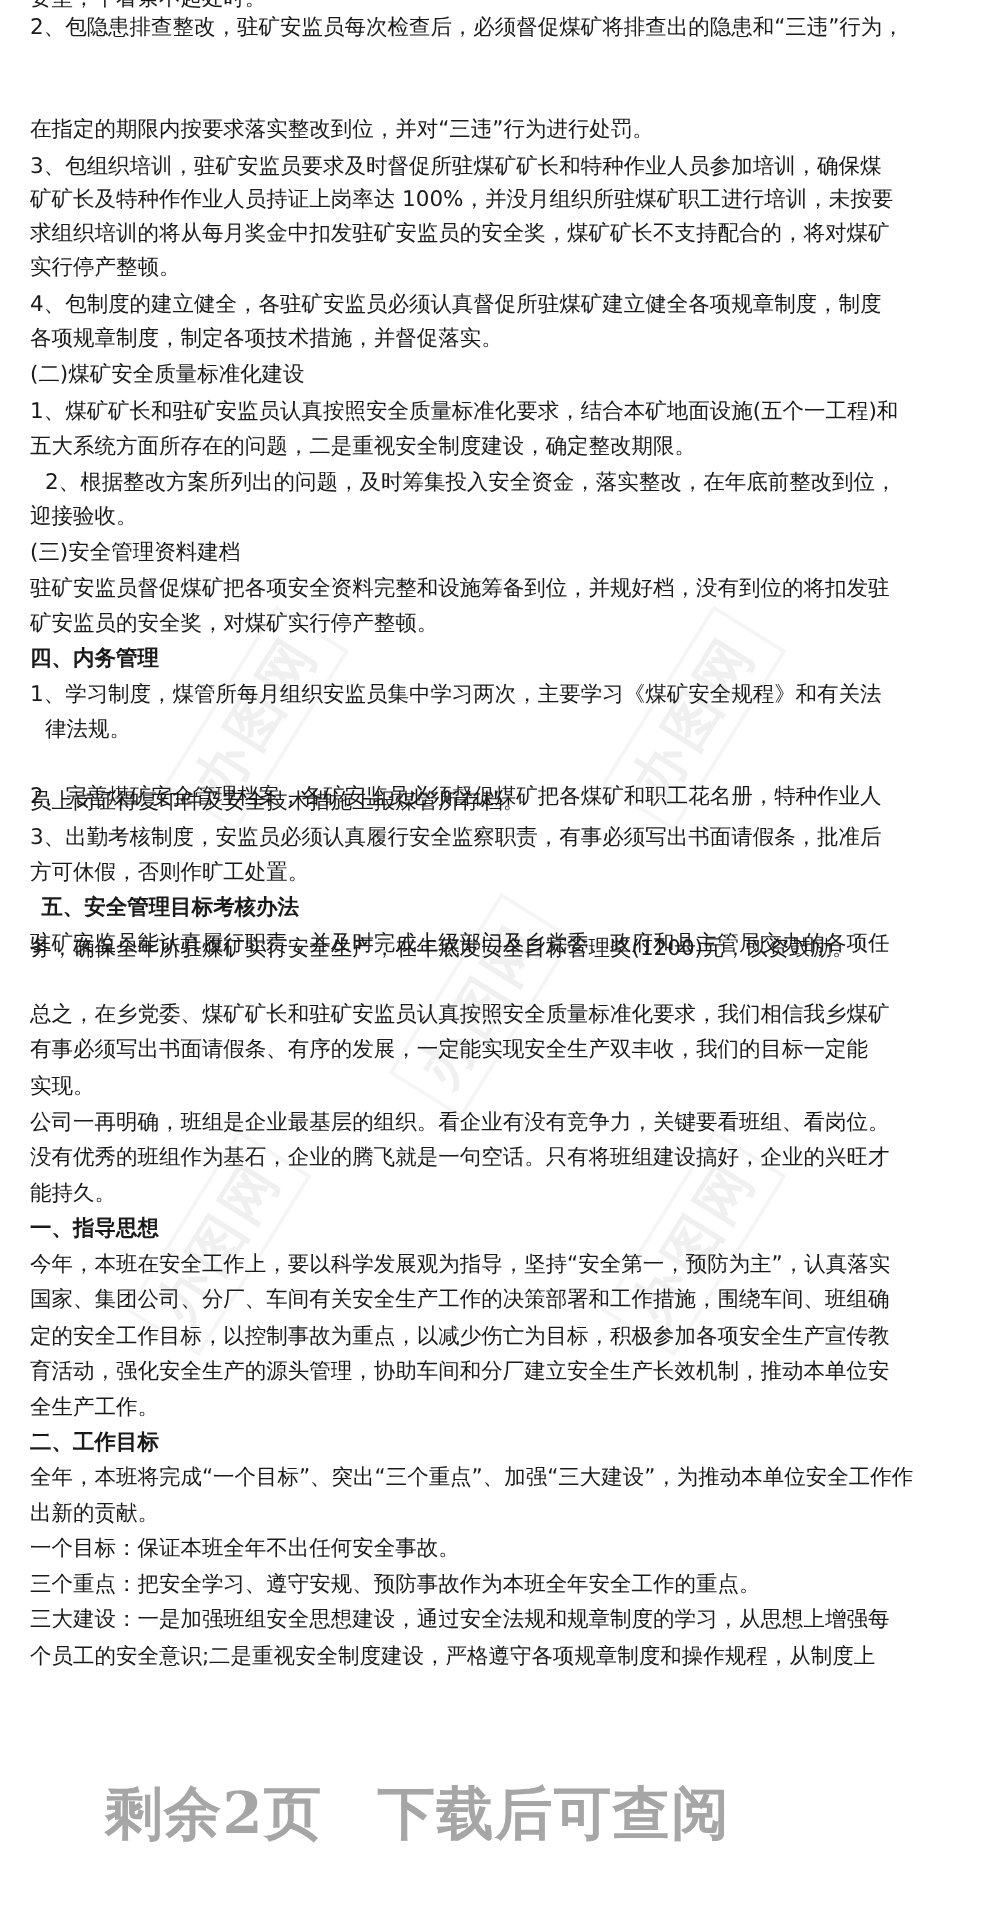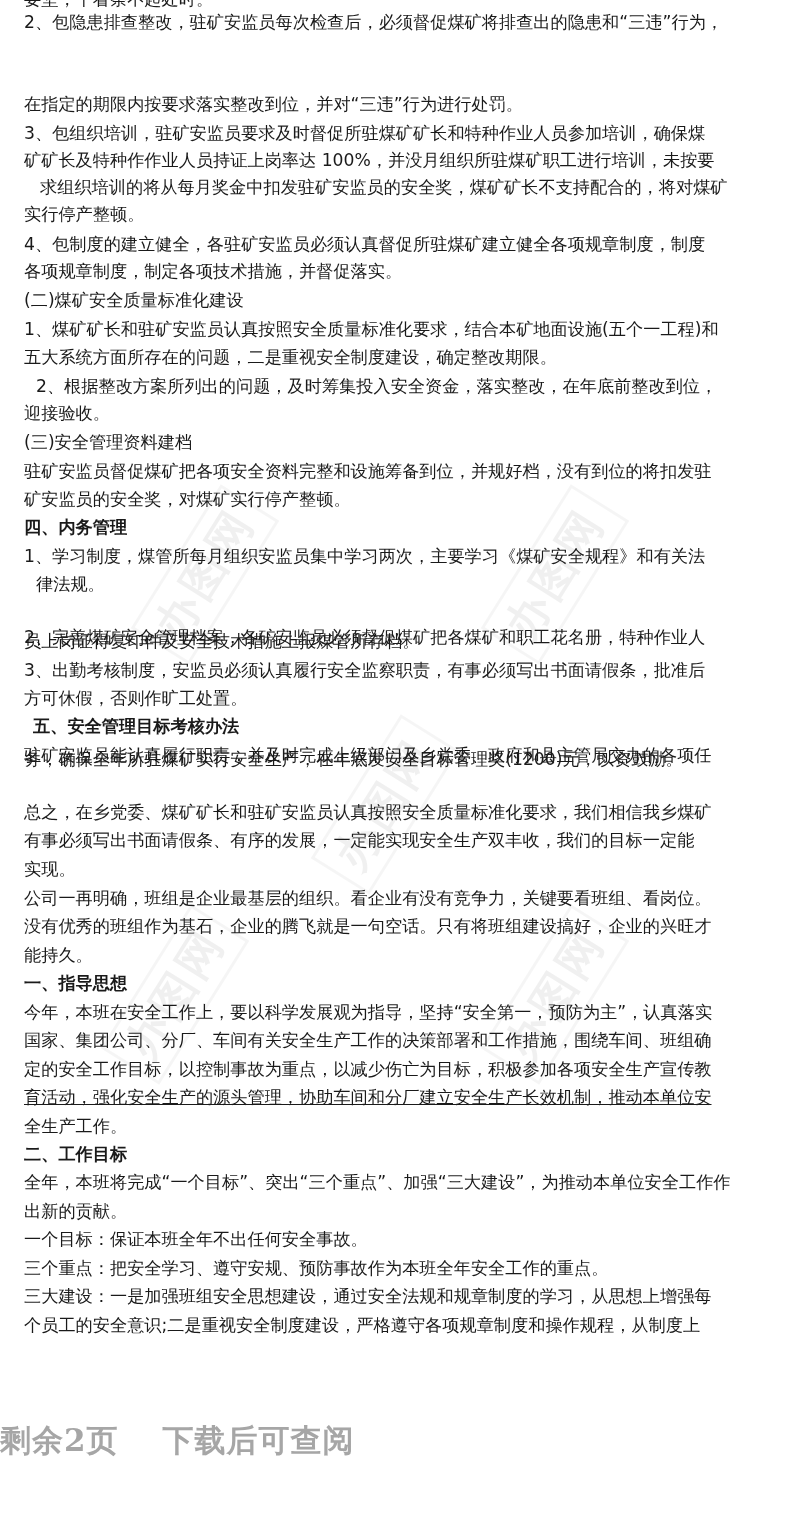--- a/index.html
+++ b/index.html
@@ -15,23 +15,23 @@
     white-space: nowrap; overflow: hidden; letter-spacing: 0px;
   }
   .line.bold { font-weight: bold; }
   .line.indent { left: 33px; }
   .watermark {
     position: absolute; color: rgba(0,0,0,0.06); font-size: 44px; font-weight: bold;
     transform: rotate(-58deg); white-space: nowrap; pointer-events: none;
     letter-spacing: 4px; border: 3px solid rgba(0,0,0,0.04); padding: 2px 10px;
   }
   .footer-cta {
-    position: absolute; left: 0; width: 668px; top: 1420px; text-align: left;
+    position: absolute; left: 0; width: 668px; top: 1420px; text-align: center;
     font-family: "DejaVu Serif", "Liberation Serif", serif;
-    font-weight: bold; font-size: 31px; color: #a6a6a6; letter-spacing: 1px;
+    font-weight: bold; font-size: 46px; color: #a6a6a6; letter-spacing: 1px;
   }
   .footer-cta span { display: inline-block; }
   .footer-cta .gap { width: 44px; }
 </style>
 </head>
 <body>
 
 <div class="page">
   <div id="watermark-layer">
       <div class="watermark" style="left: 120px; top: 540px;">办图网</div>
@@ -39,21 +39,21 @@
       <div class="watermark" style="left: 300px; top: 770px;">办图网</div>
       <div class="watermark" style="left: 90px; top: 960px;">办图网</div>
       <div class="watermark" style="left: 470px; top: 960px;">办图网</div>
     </div>
   <div id="lines">
       <div class="line" style="top: -14px;">要坚，干看条不起处时。</div>
       <div class="line" style="top: 9px;">2、包隐患排查整改，驻矿安监员每次检查后，必须督促煤矿将排查出的隐患和“三违”行为，</div>
       <div class="line" style="top: 91px;">在指定的期限内按要求落实整改到位，并对“三违”行为进行处罚。</div>
       <div class="line" style="top: 120px;">3、包组织培训，驻矿安监员要求及时督促所驻煤矿矿长和特种作业人员参加培训，确保煤</div>
       <div class="line" style="top: 147px;">矿矿长及特种作作业人员持证上岗率达 100%，并没月组织所驻煤矿职工进行培训，未按要</div>
-      <div class="line" style="top: 174px; margin-left: 16px;">求组织培训的将从每月奖金中扣发驻矿安监员的安全奖，煤矿矿长不支持配合的，将对煤矿</div>
+      <div class="line" style="top: 174px;">求组织培训的将从每月奖金中扣发驻矿安监员的安全奖，煤矿矿长不支持配合的，将对煤矿</div>
       <div class="line" style="top: 201px;">实行停产整顿。</div>
       <div class="line" style="top: 231px;">4、包制度的建立健全，各驻矿安监员必须认真督促所驻煤矿建立健全各项规章制度，制度</div>
       <div class="line" style="top: 258px;">各项规章制度，制定各项技术措施，并督促落实。</div>
       <div class="line" style="top: 287px;">(二)煤矿安全质量标准化建设</div>
       <div class="line" style="top: 316px;">1、煤矿矿长和驻矿安监员认真按照安全质量标准化要求，结合本矿地面设施(五个一工程)和</div>
       <div class="line" style="top: 344px;">五大系统方面所存在的问题，二是重视安全制度建设，确定整改期限。</div>
       <div class="line" style="top: 373px; margin-left: 12px;">2、根据整改方案所列出的问题，及时筹集投入安全资金，落实整改，在年底前整改到位，</div>
       <div class="line" style="top: 400px;">迎接验收。</div>
       <div class="line" style="top: 429px;">(三)安全管理资料建档</div>
       <div class="line" style="top: 458px;">驻矿安监员督促煤矿把各项安全资料完整和设施筹备到位，并规好档，没有到位的将扣发驻</div>
@@ -71,21 +71,21 @@
       <div class="line" style="top: 799px;">总之，在乡党委、煤矿矿长和驻矿安监员认真按照安全质量标准化要求，我们相信我乡煤矿</div>
       <div class="line" style="top: 827px;">有事必须写出书面请假条、有序的发展，一定能实现安全生产双丰收，我们的目标一定能</div>
       <div class="line" style="top: 856px;">实现。</div>
       <div class="line" style="top: 885px;">公司一再明确，班组是企业最基层的组织。看企业有没有竞争力，关键要看班组、看岗位。</div>
       <div class="line" style="top: 913px;">没有优秀的班组作为基石，企业的腾飞就是一句空话。只有将班组建设搞好，企业的兴旺才</div>
       <div class="line" style="top: 942px;">能持久。</div>
       <div class="line bold" style="top: 970px;">一、指导思想</div>
       <div class="line" style="top: 999px;">今年，本班在安全工作上，要以科学发展观为指导，坚持“安全第一，预防为主”，认真落实</div>
       <div class="line" style="top: 1027px;">国家、集团公司、分厂、车间有关安全生产工作的决策部署和工作措施，围绕车间、班组确</div>
       <div class="line" style="top: 1056px;">定的安全工作目标，以控制事故为重点，以减少伤亡为目标，积极参加各项安全生产宣传教</div>
-      <div class="line" style="top: 1084px; text-decoration: underline;">育活动，强化安全生产的源头管理，协助车间和分厂建立安全生产长效机制，推动本单位安</div>
+      <div class="line" style="top: 1084px;">育活动，强化安全生产的源头管理，协助车间和分厂建立安全生产长效机制，推动本单位安</div>
       <div class="line" style="top: 1113px;">全生产工作。</div>
       <div class="line bold" style="top: 1141px;">二、工作目标</div>
       <div class="line" style="top: 1169px;">全年，本班将完成“一个目标”、突出“三个重点”、加强“三大建设”，为推动本单位安全工作作</div>
       <div class="line" style="top: 1198px;">出新的贡献。</div>
       <div class="line" style="top: 1226px;">一个目标：保证本班全年不出任何安全事故。</div>
       <div class="line" style="top: 1255px;">三个重点：把安全学习、遵守安规、预防事故作为本班全年安全工作的重点。</div>
       <div class="line" style="top: 1283px;">三大建设：一是加强班组安全思想建设，通过安全法规和规章制度的学习，从思想上增强每</div>
       <div class="line" style="top: 1312px;">个员工的安全意识;二是重视安全制度建设，严格遵守各项规章制度和操作规程，从制度上</div>
     </div>
 

